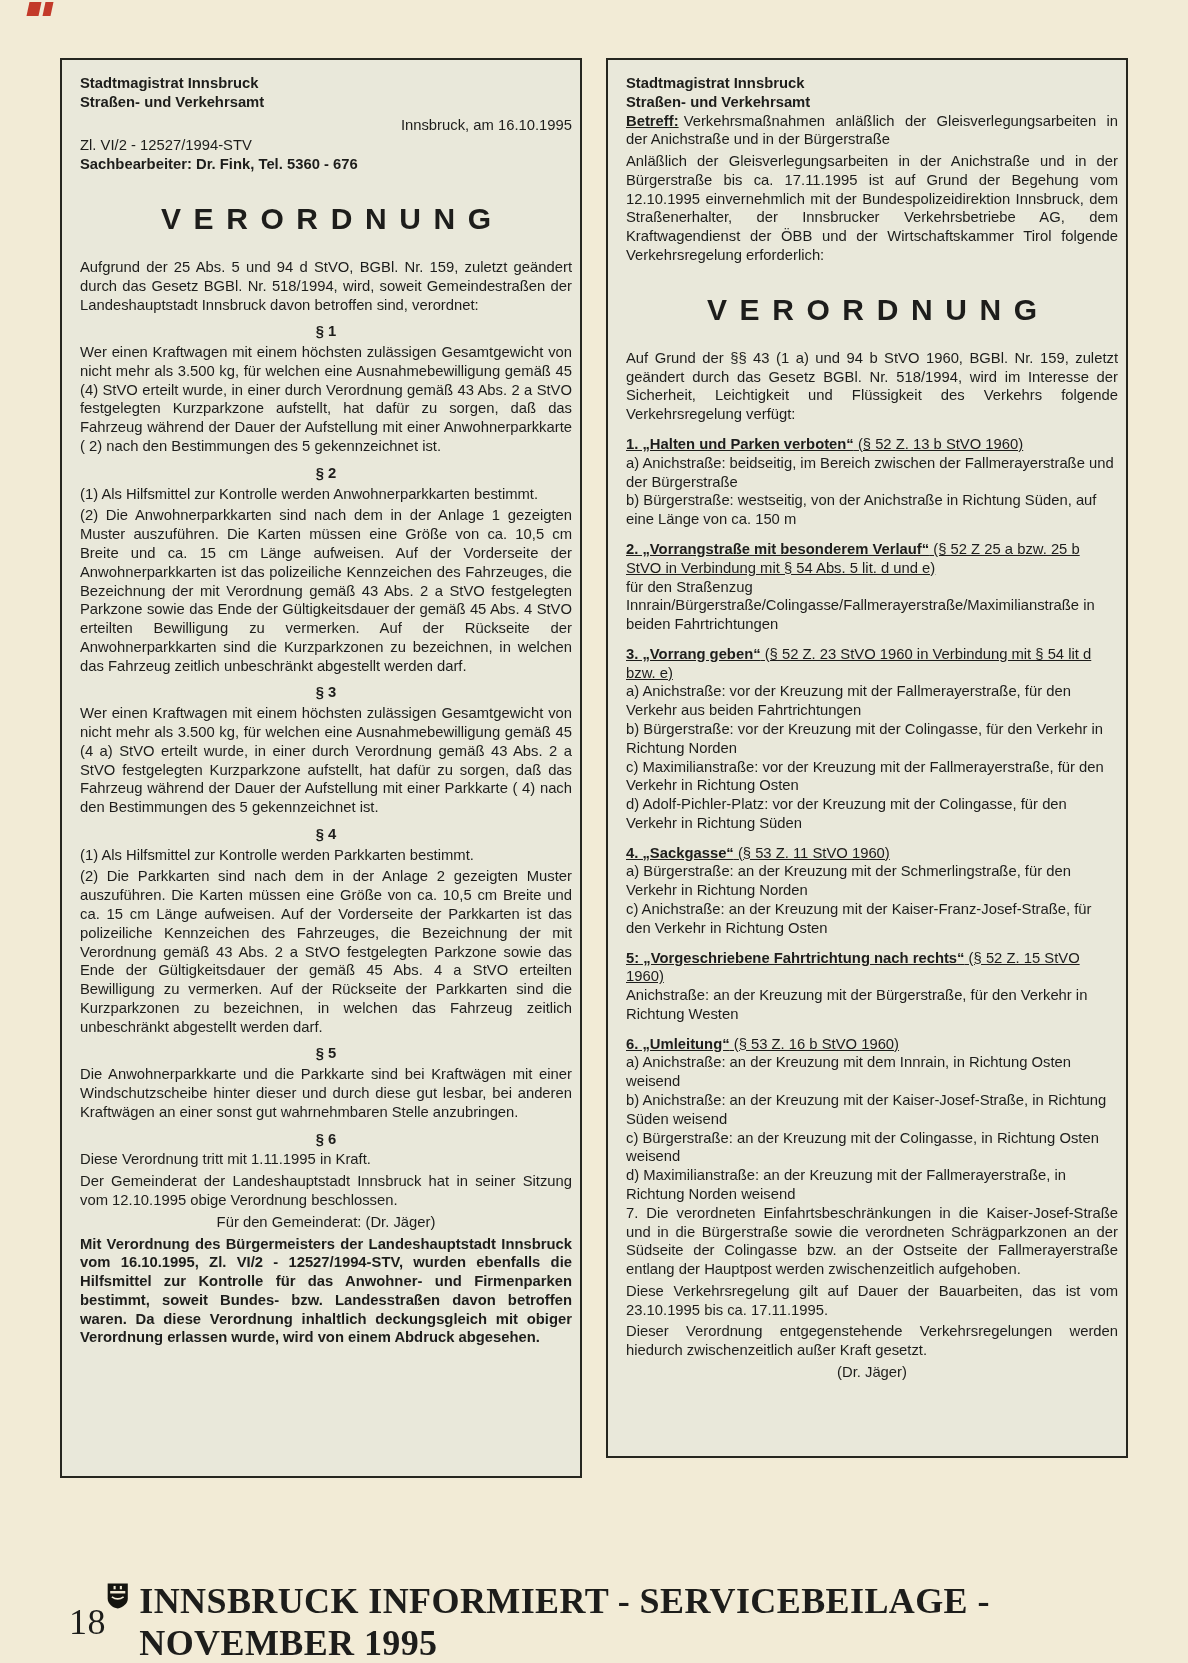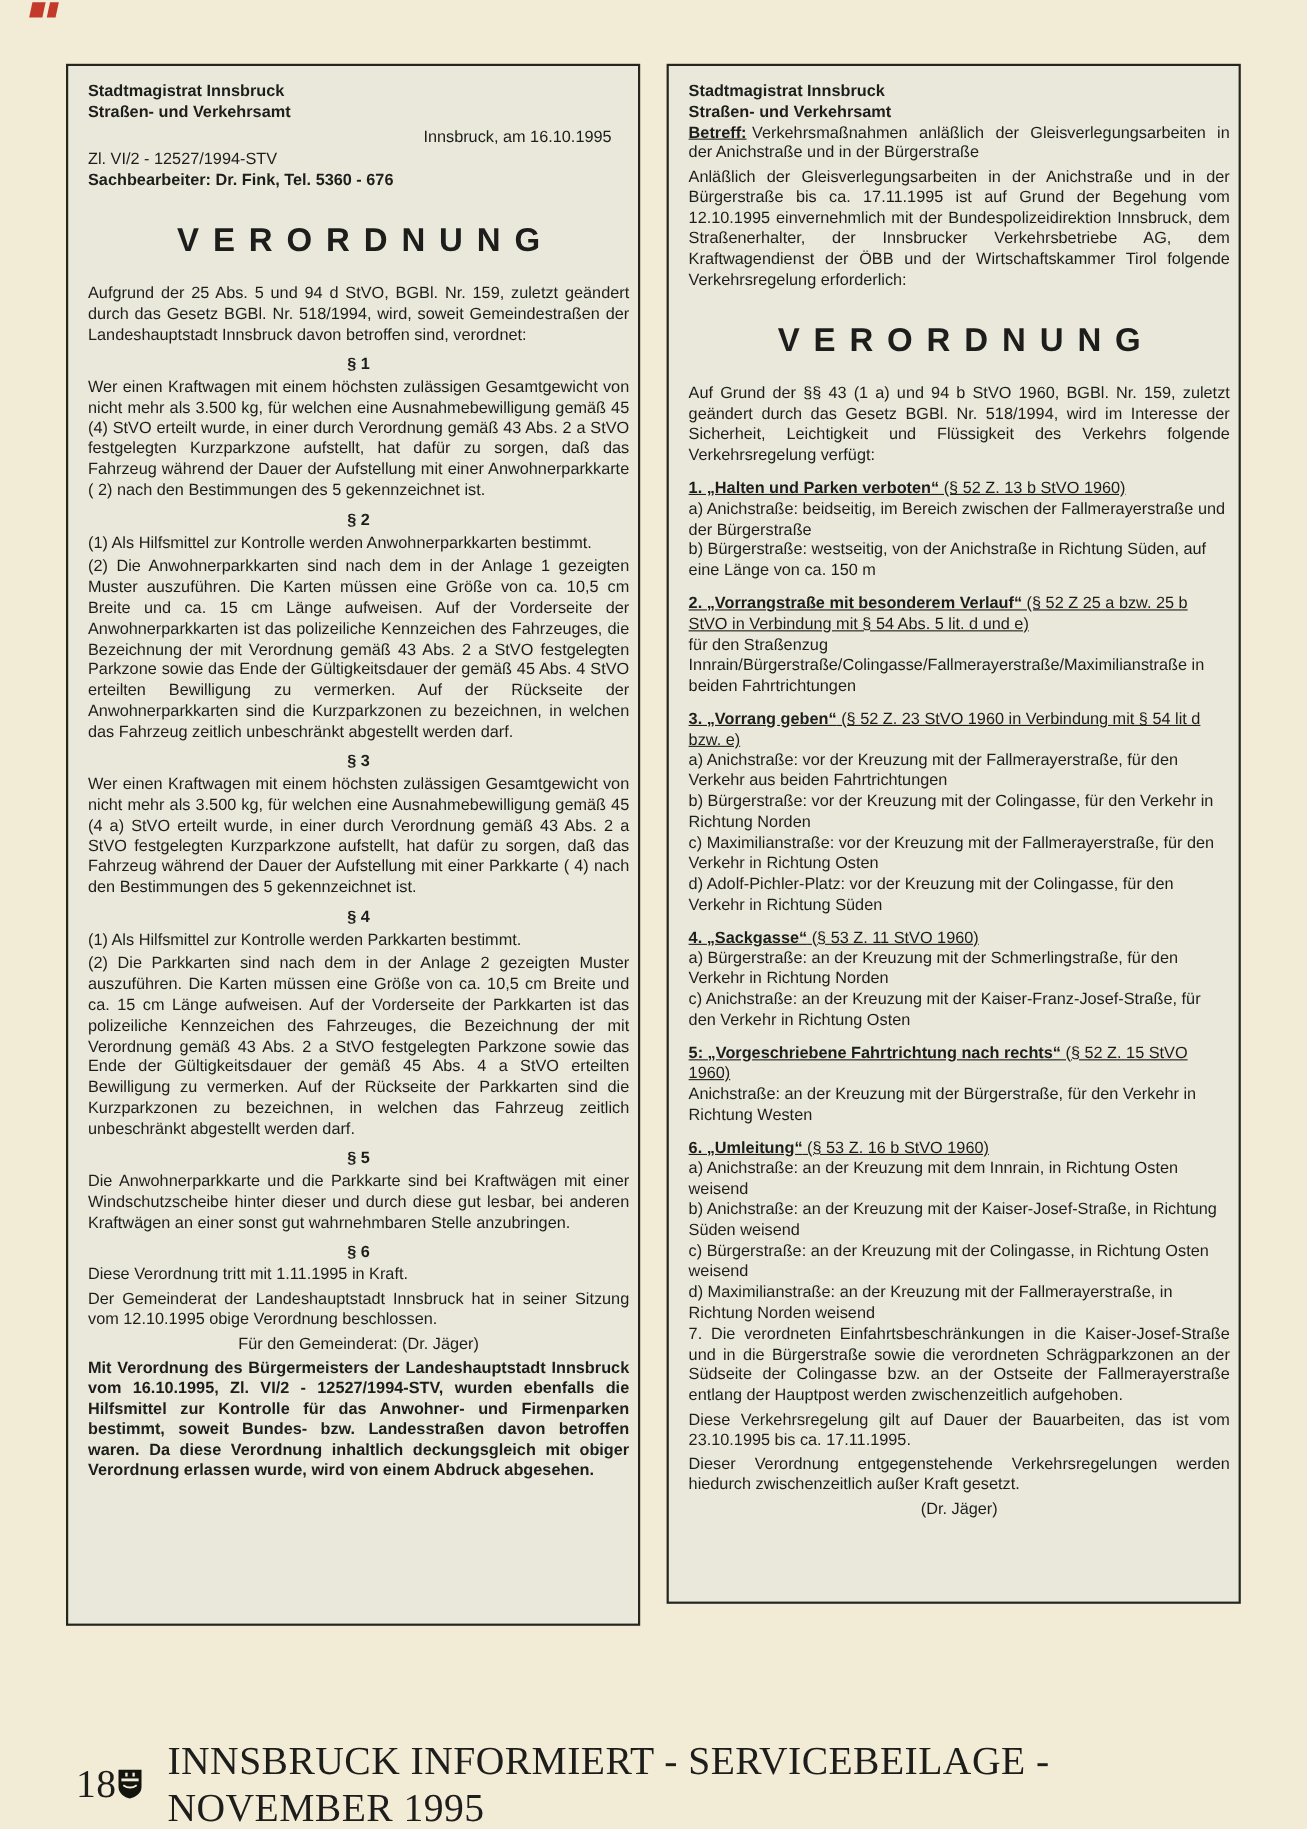--- a/index.html
+++ b/index.html
@@ -33,21 +33,21 @@
     overflow:hidden;
   }
   .box-left{height:1420px;}
   .box-right{height:1400px;}
   .b{font-weight:bold;}
   .right-align{text-align:right;}
   .center{text-align:center;}
   .just{text-align:justify;}
   .box p{margin:0 0 3px 0;}
   .hdr-line{margin:0;}
-  .date-line{margin:4px 16px 2px 0;}
+  .date-line{margin:4px 0 2px 0;}
   .vtitle{
     margin:26px 0 20px 0;text-align:center;font-weight:bold;
     font-size:30px;letter-spacing:0.42em;text-indent:0.42em;
     white-space:nowrap;
   }
   .section{margin-top:6px;}
   .sec-head{margin:8px 0 2px 0;font-weight:bold;text-align:center;}
   .signature-line{margin-top:2px;}
   .note{margin-top:16px;font-weight:bold;}
   .subject{margin-top:16px;}
@@ -58,21 +58,21 @@
   .item-head{margin:0 0 1px 0;text-decoration:underline;}
   .closing{margin-top:12px;}
   .sig-right{margin-top:2px;text-align:center;}
   .inline-label{font-weight:bold;margin-right:5px;text-decoration:underline;}
   .footer{
     position:absolute;left:69px;right:60px;top:1580px;
     display:flex;align-items:center;
     font-family:"Liberation Serif",serif;
     font-size:36px;letter-spacing:0.4px;
   }
-  .footer-group{margin-left:auto;display:flex;align-items:center;gap:22px;margin-right:18px;}
+  .footer-group{margin-left:auto;display:flex;align-items:flex-start;gap:10px;margin-right:18px;font-weight:bold;}
   .coa{display:block;}
 </style>
 </head>
 <body>
 
 <div class="page">
 
   <div class="reg-mark">
     <span class="m1"></span><span class="m2"></span>
   </div>

